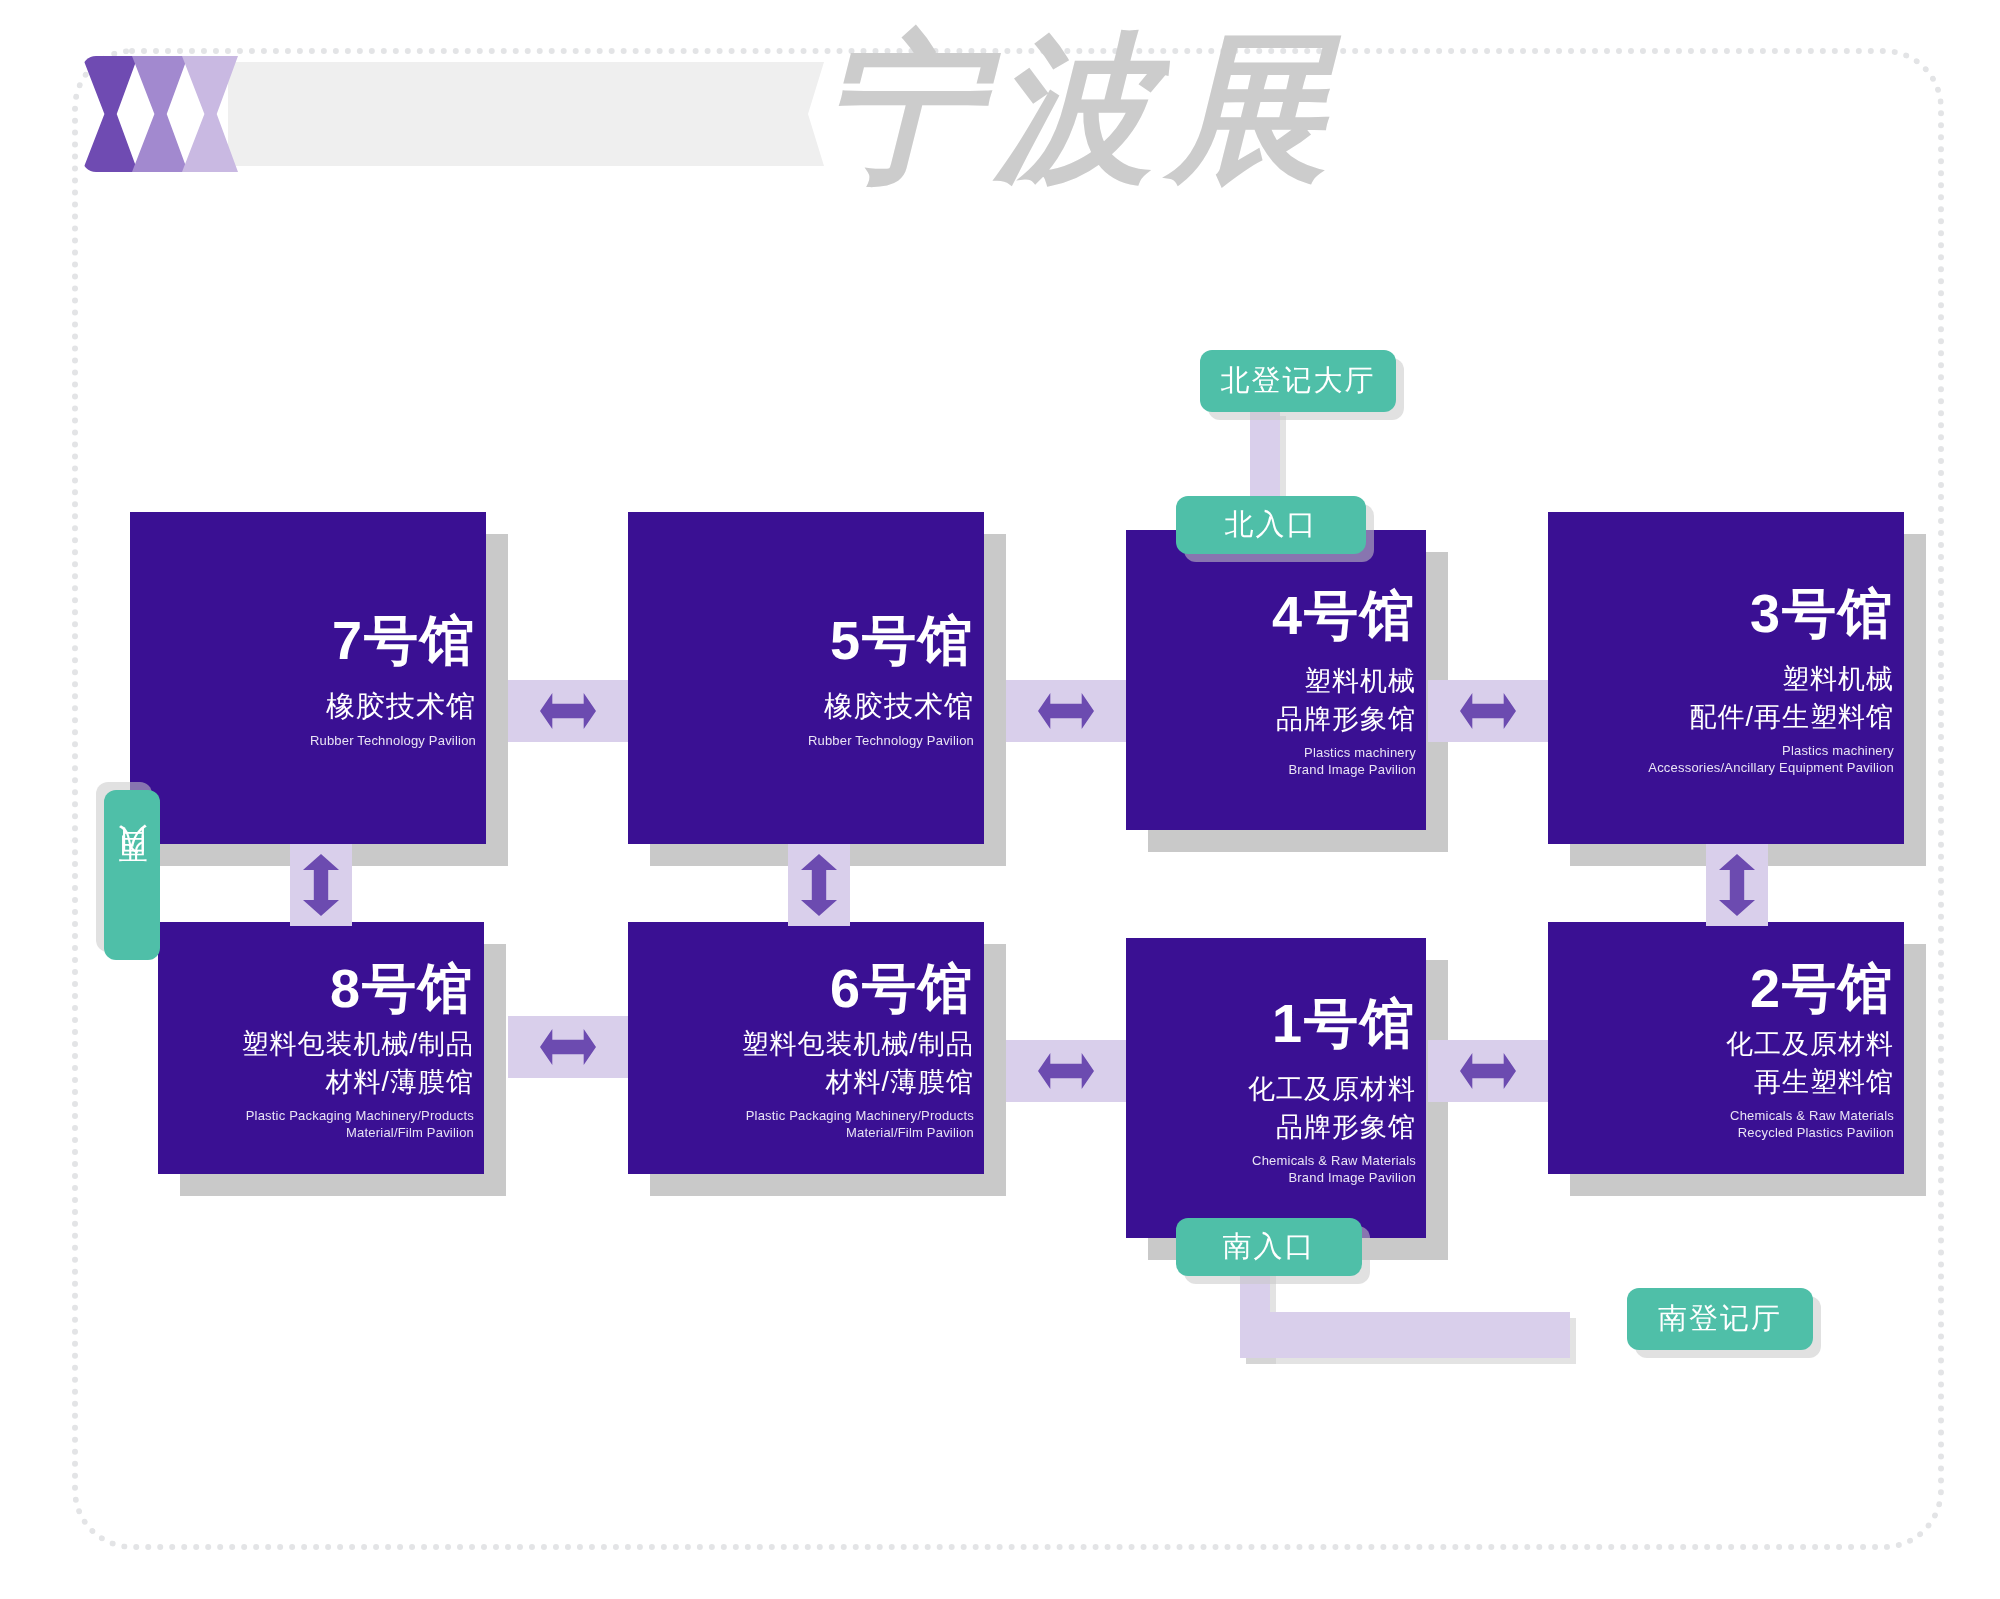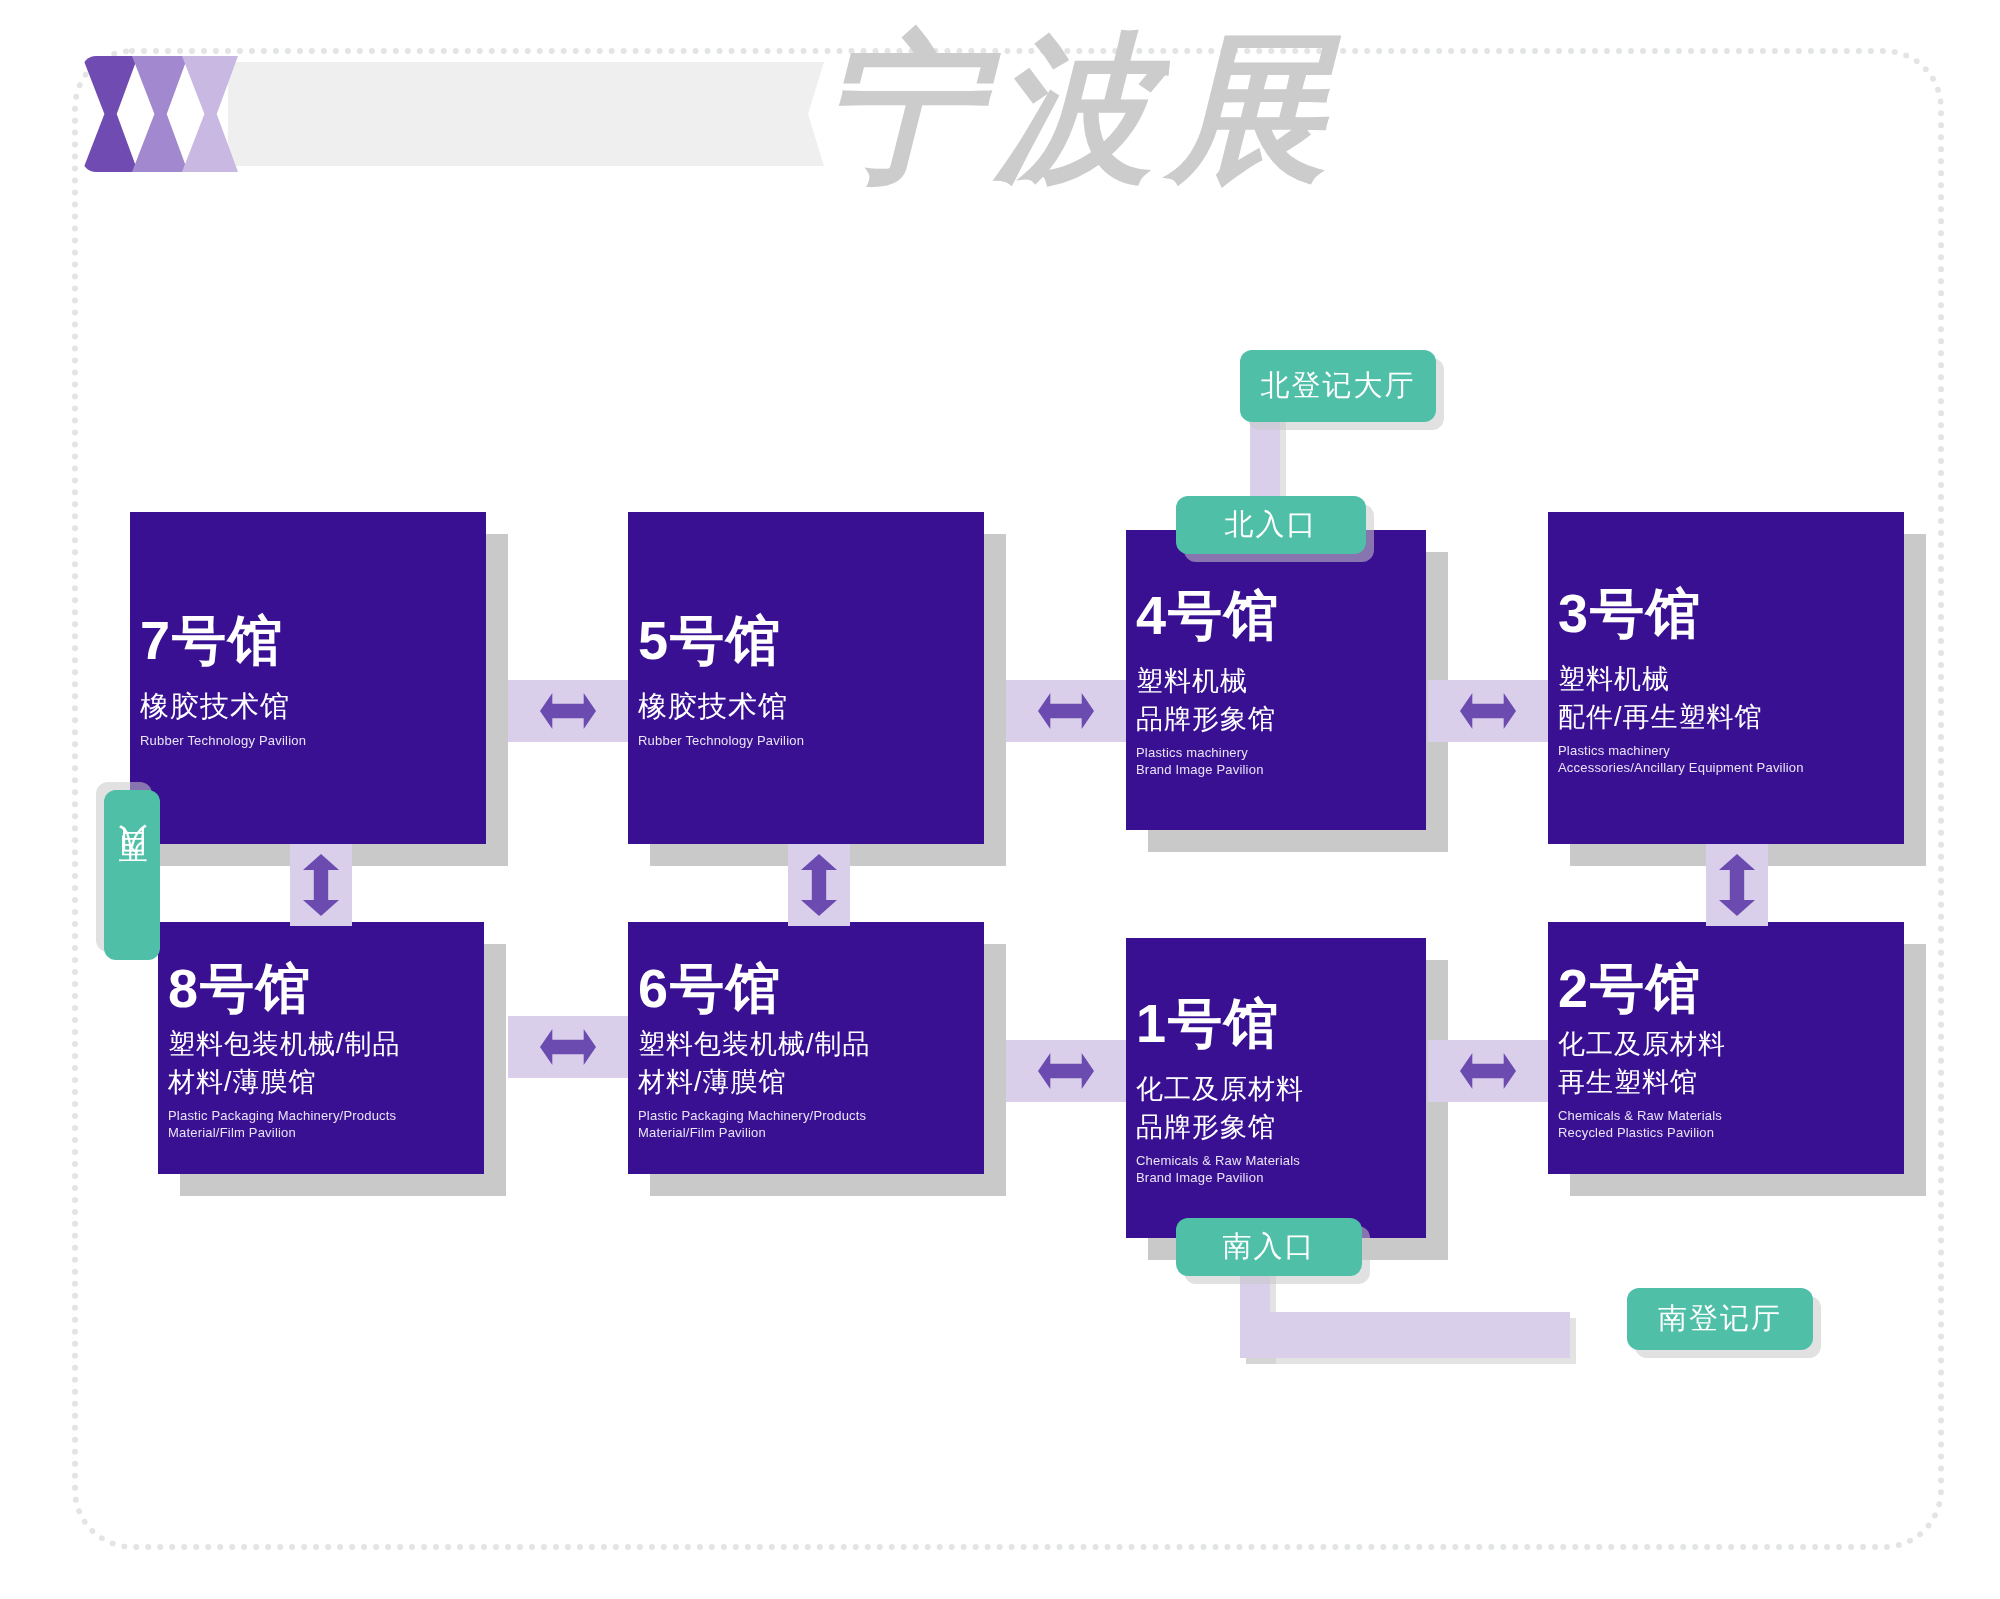--- a/index.html
+++ b/index.html
@@ -94,21 +94,21 @@
     background: #c9c9c9;
     clip-path: polygon(0 0, 100% 0, 100% 100%, 0 100%);
   }
   .pav .face {
     position: absolute;
     left: 0; top: 0;
     width: 100%; height: 100%;
     background: #3a1093;
     display: flex;
     flex-direction: column;
-    align-items: flex-start;
+    align-items: flex-end;
     justify-content: center;
     color: #ffffff;
     text-align: center;
     padding: 6px 10px;
   }
   .pav .pnum {
     font-size: 54px;
     font-weight: bold;
     letter-spacing: 2px;
     line-height: 66px;
@@ -191,21 +191,21 @@
         <i></i>
       </div>
     <div class="swoosh" id="sw2">
         <i></i>
       </div>
     <div class="swoosh" id="sw3">
         <i></i>
       </div>
   </div>
 
-  <div class="tag" id="tag-north-hall" style="left:1240px; top:350px; width:196px; height:72px;">北登记大厅</div>
+  <div class="tag" id="tag-north-hall" style="left:1200px; top:350px; width:196px; height:62px;">北登记大厅</div>
   <div class="path shadowed" style="left:1250px; top:410px; width:30px; height:90px;"></div>
   <div class="tag" id="tag-north-entrance" style="left:1176px; top:496px; width:190px; height:58px;">北入口</div>
 
   <div class="tag vert" id="tag-west" style="left:104px; top:790px; width:56px; height:170px;">西入口</div>
 
   <div class="pav" id="pav7" style="left:130px; top:512px; width:356px; height:332px;">
     <div class="shadow"></div>
     <div class="face">
       <div class="pnum">7号馆</div>
       <div class="pzh">橡胶技术馆</div>

